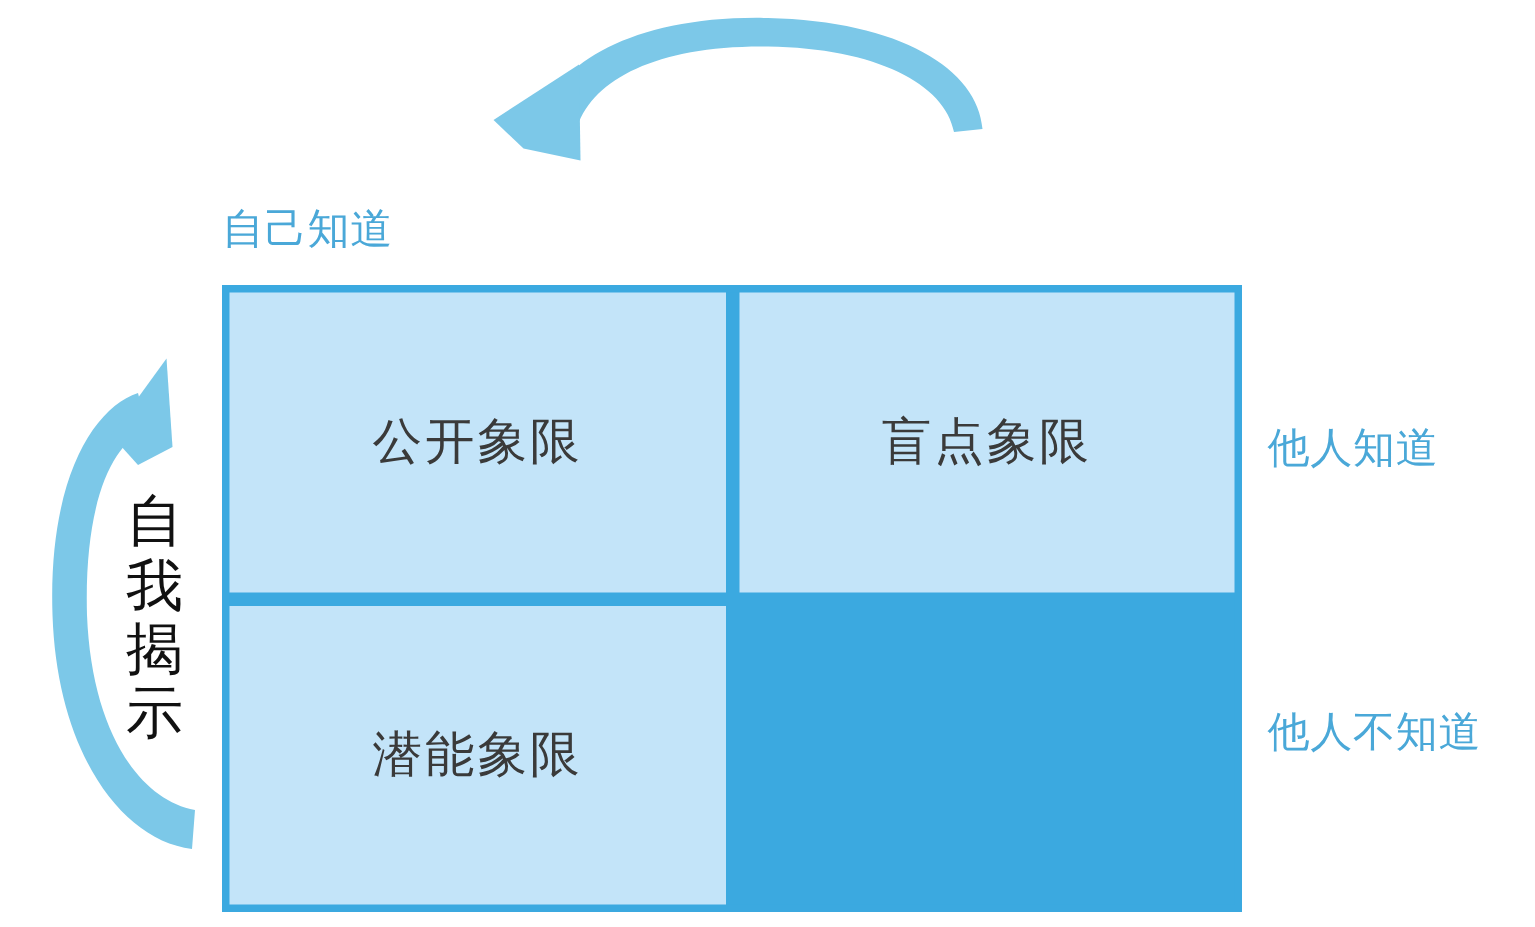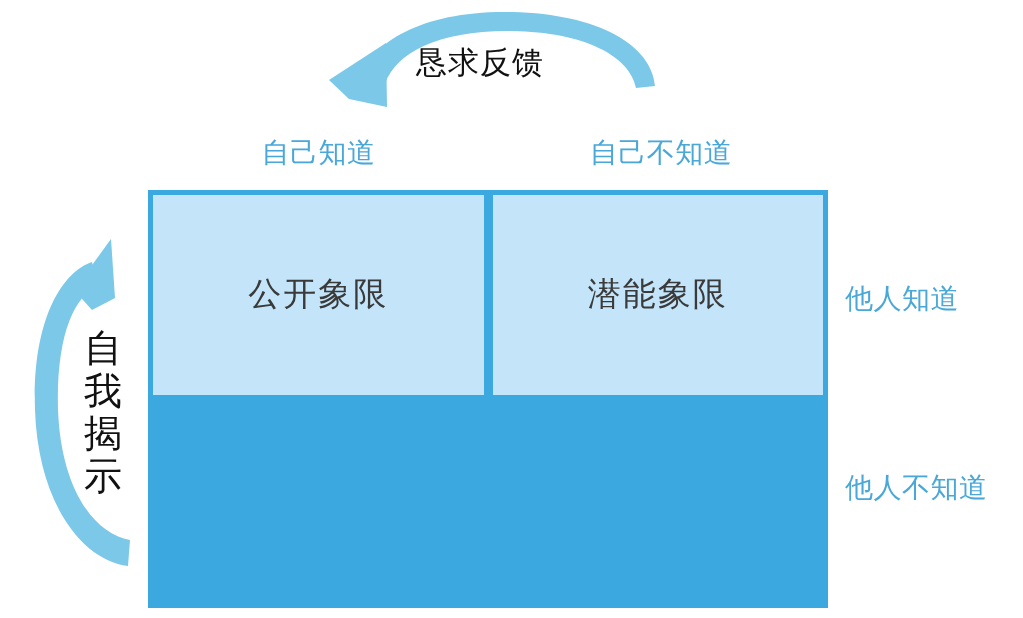--- a/index.html
+++ b/index.html
@@ -57,21 +57,20 @@
     position: absolute;
     color: #4aa8d8;
     font-size: 28px;
     white-space: nowrap;
     letter-spacing: 0.5px;
   }
   #label-col-self-known {
     left: 148px;
     width: 341px;
     top: 134px;
-    text-align: center;
   }
   #label-col-self-unknown {
     left: 494px;
     width: 334px;
     top: 134px;
     text-align: center;
   }
   #label-row-other-known {
     left: 845px;
     top: 280px;
@@ -132,34 +131,35 @@
                C 80 560, 38 500, 35 410
                C 32 320, 62 272, 92 262
                L 98 286
                C 74 296, 56 336, 58 410
                C 61 486, 92 533, 130 540
                Z" fill="#7cc8e8"></path>
       <path d="M 74 290 L 111 239 L 115 298 L 92 310 Z" fill="#7cc8e8"></path>
     </g>
   </svg>
 
-  <div class="arrow-caption" id="caption-feedback">恳求反馈</div>
 
   <div class="arrow-caption" id="caption-disclosure">自我揭示</div>
 
   <div class="axis-label" id="label-col-self-known">自己知道</div>
 
-  <div class="axis-label" id="label-col-self-unknown">自己不知道</div>
 
   <div class="axis-label" id="label-row-other-known">他人知道</div>
 
   <div class="axis-label" id="label-row-other-unknown">他人不知道</div>
 
   <div id="johari-grid">
     <div class="quadrant">
       <span class="quadrant-label">公开象限</span>
     </div>
     <div class="quadrant">
+      <span class="quadrant-label">盲点象限</span>
+    </div>
+    <div class="quadrant">
       <span class="quadrant-label">潜能象限</span>
     </div>
   </div>
 
 </div>
 
 </body></html>

